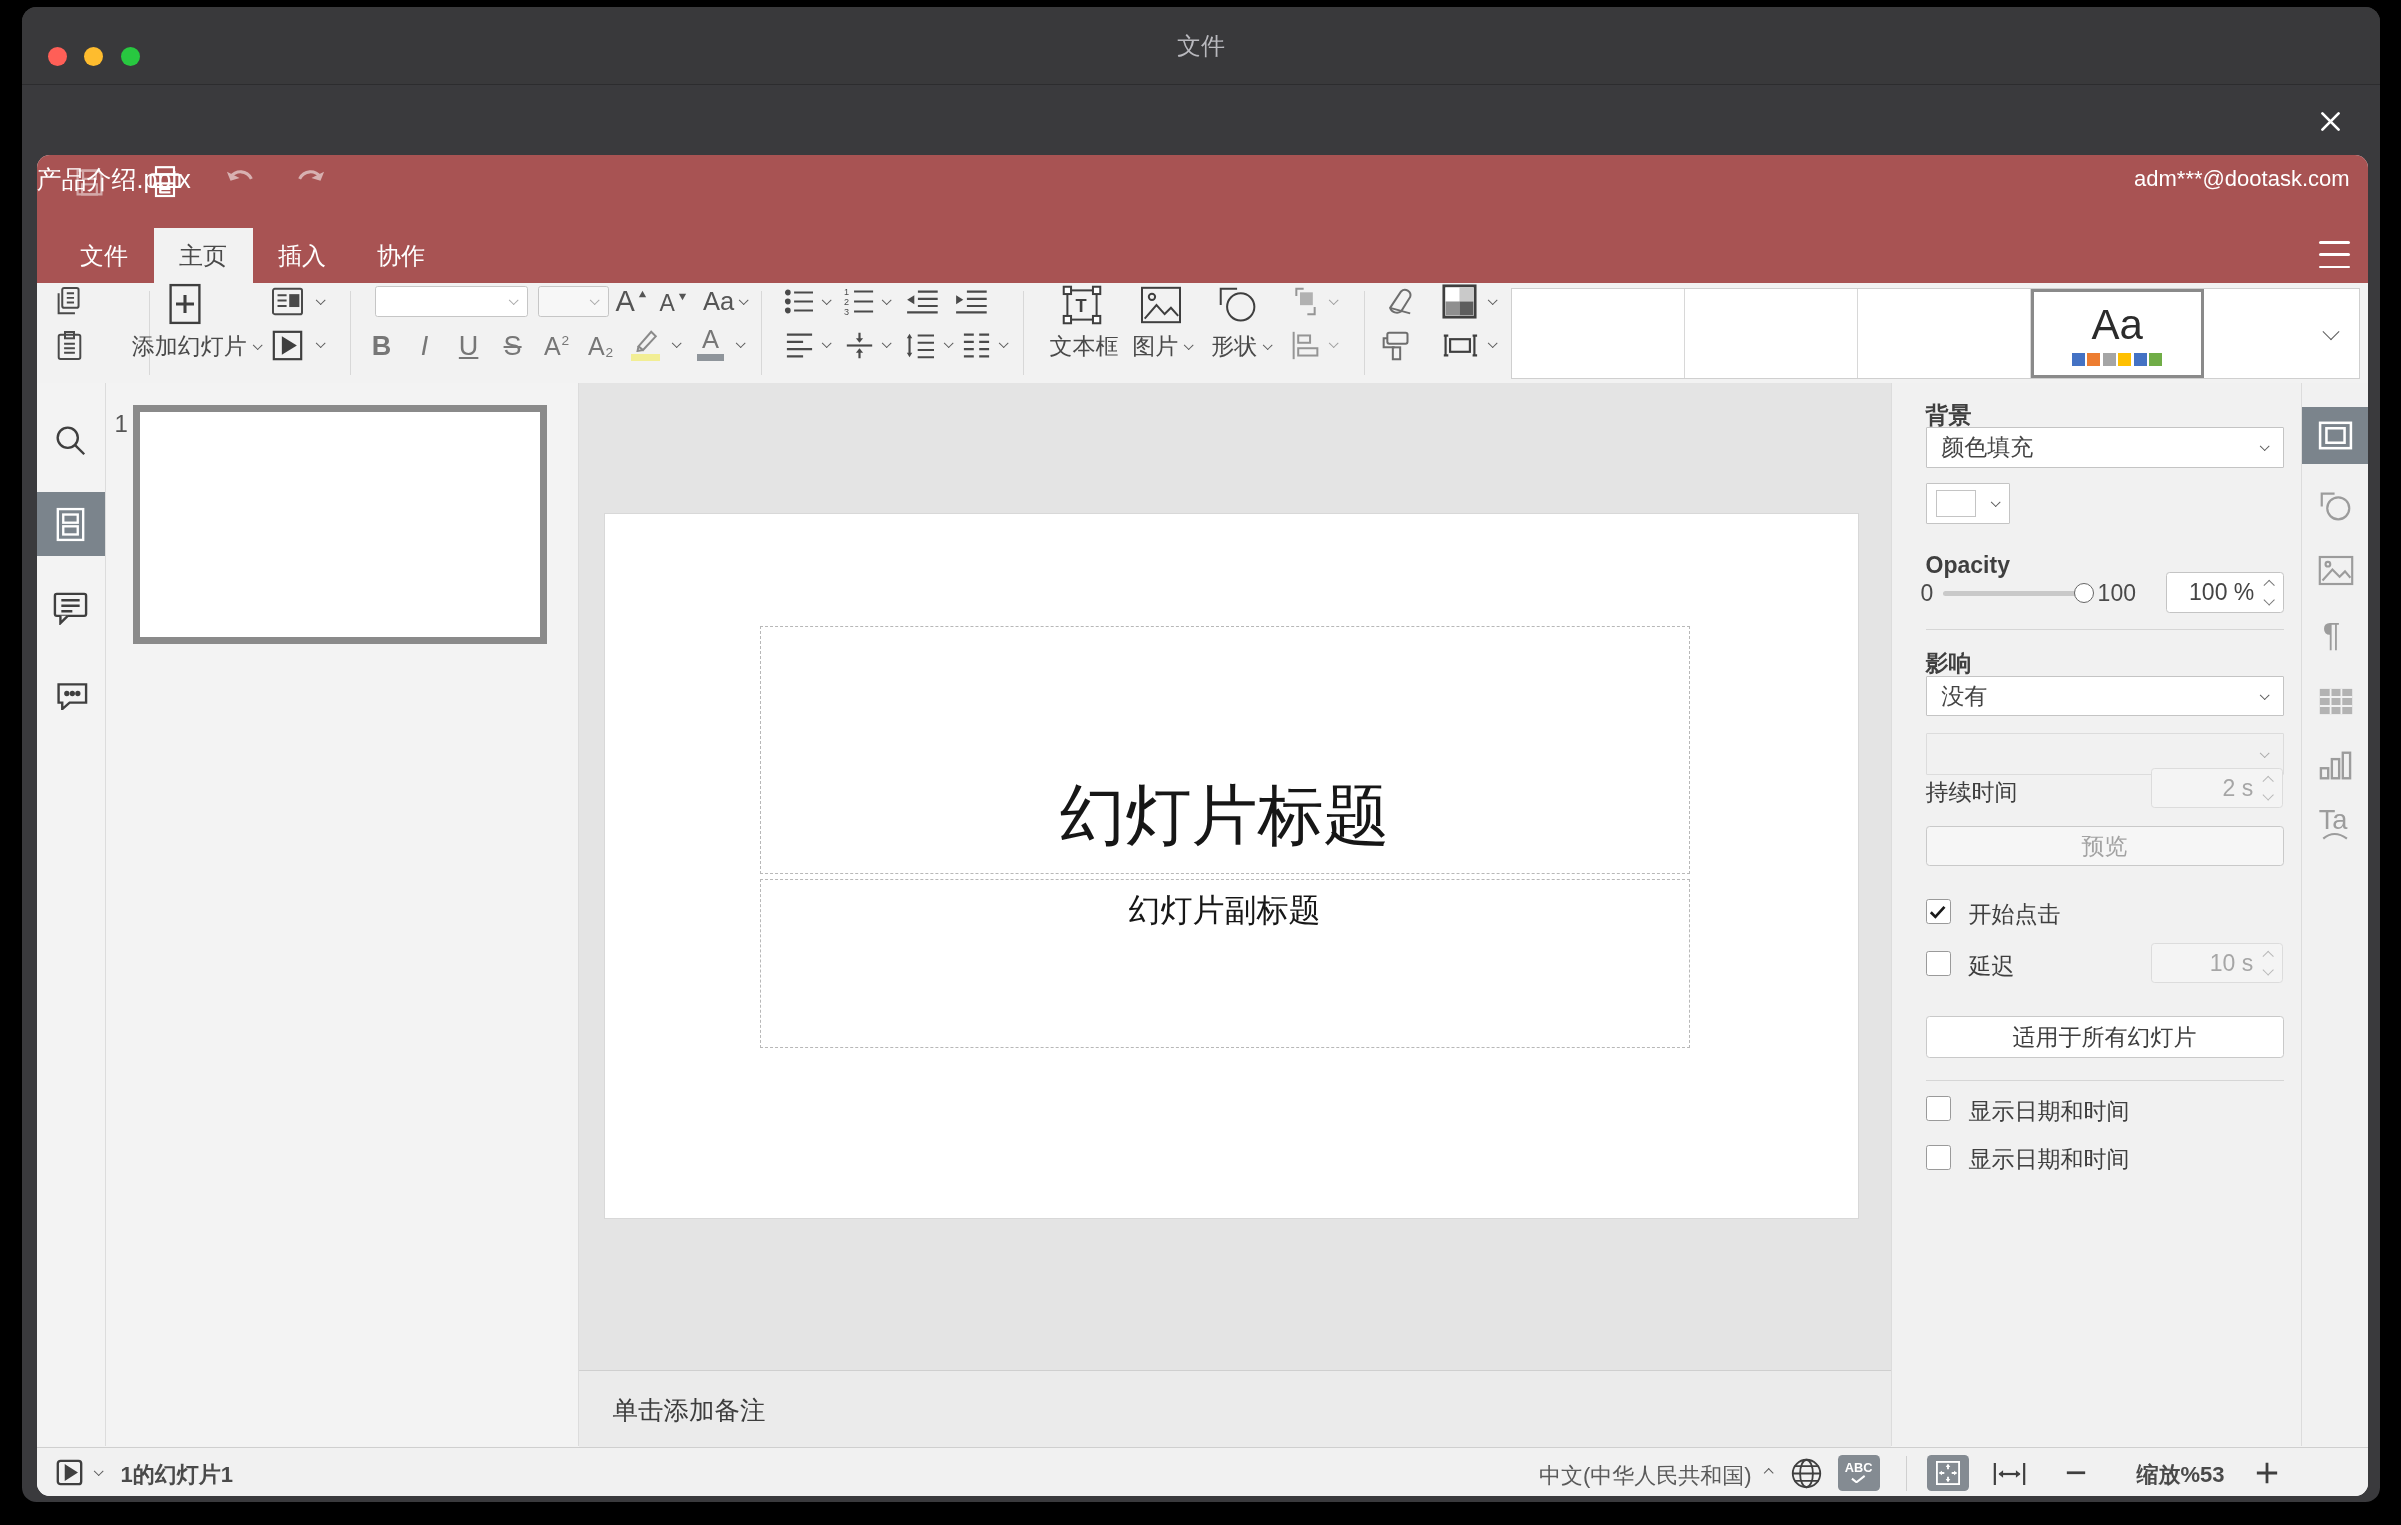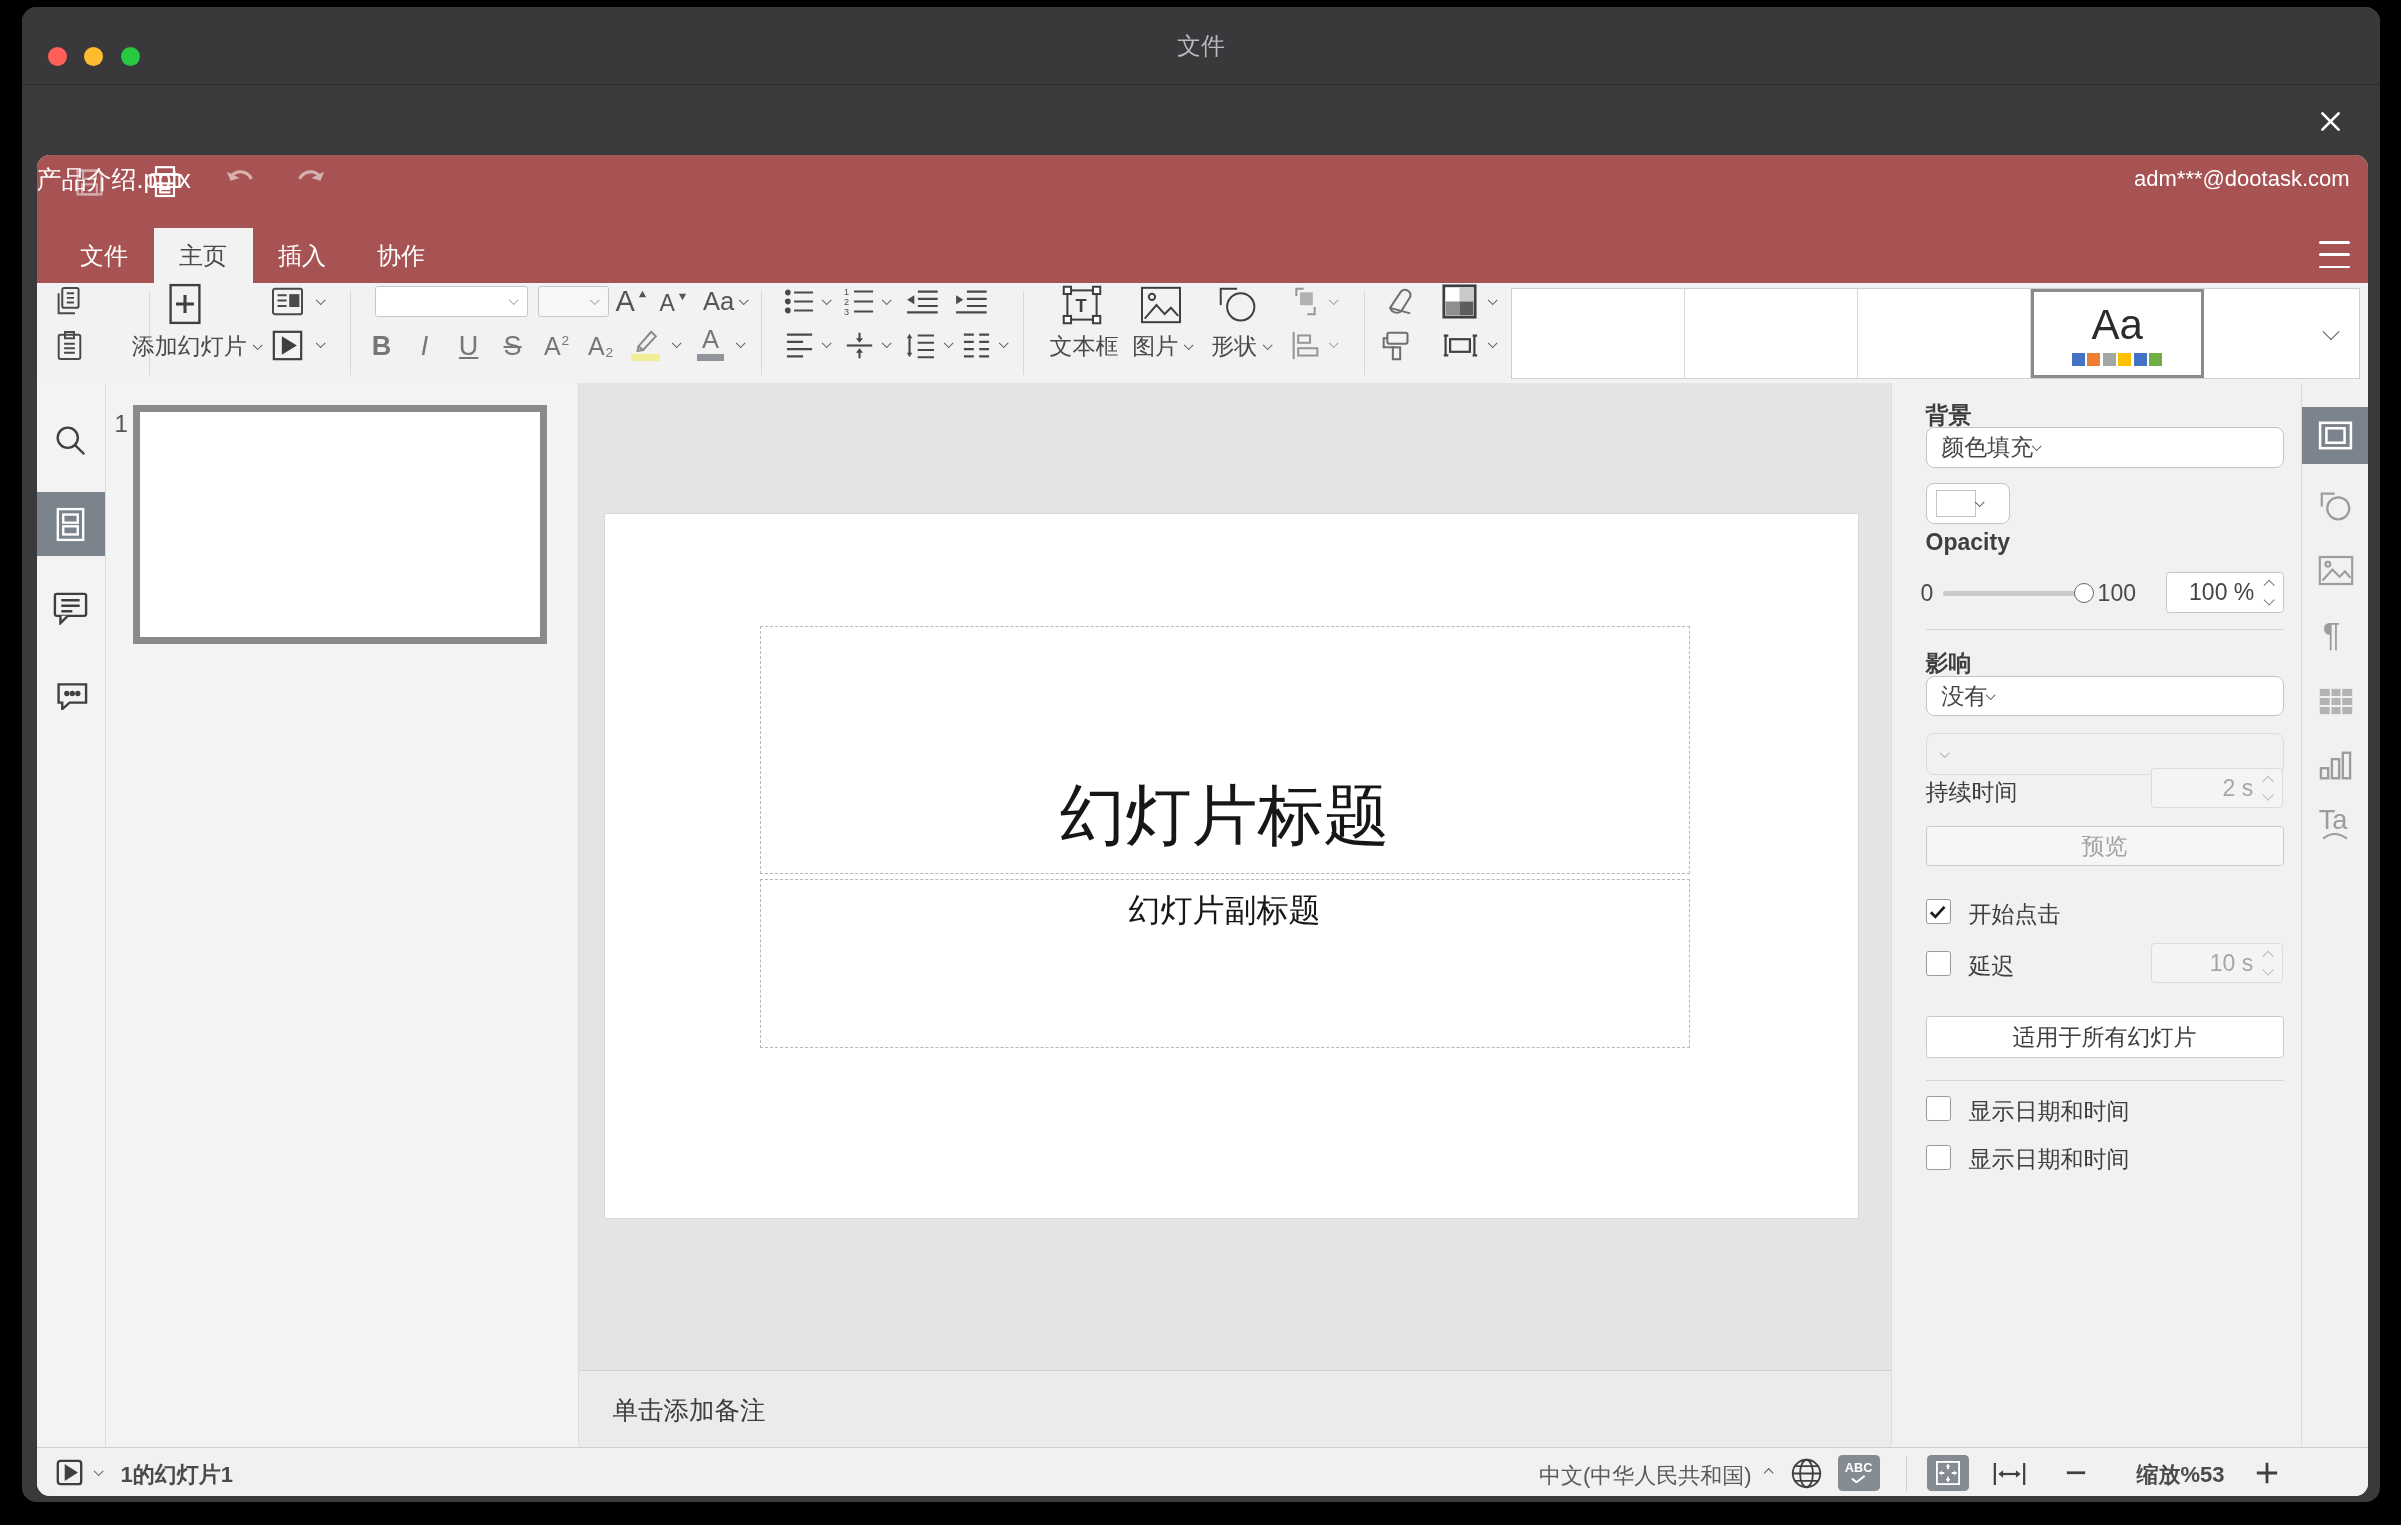--- a/index.html
+++ b/index.html
@@ -50,22 +50,22 @@
   .main{position:absolute;left:542px;top:0;width:1312px;height:100%;background:#e4e4e4;}
   .canvas{position:absolute;left:25px;top:130px;width:1255px;height:706px;background:#fff;border:0.9px solid #d8d8d8;box-sizing:border-box;}
   .ph{position:absolute;border:1.8px dashed #b8b8b8;box-sizing:border-box;display:flex;justify-content:center;}
   .notes{position:absolute;left:0;top:987px;width:100%;height:76px;background:#ebebeb;border-top:0.9px solid #cfcfcf;}
   .notes-text{position:absolute;left:34px;top:22px;font-size:25.5px;color:#3d3d3d;}
   .rpanel{position:absolute;left:1854px;top:0;width:409px;height:100%;background:#f1f1f1;border-left:0.9px solid #dcdcdc;}
   .rstrip{position:absolute;left:2264px;top:0;width:68px;height:100%;background:#f1f1f1;border-left:0.9px solid #dcdcdc;}
   .rstripbtn{position:absolute;left:0;width:68px;height:57px;display:flex;align-items:center;justify-content:center;cursor:pointer;}
   .rstripbtn.sel{background:#7b848c;}
   .plabel{position:absolute;font-size:23px;font-weight:bold;color:#3f3f3f;}
-  .dd{position:absolute;left:34px;width:358px;background:#fff;border:0.9px solid #c4c4c4;border-radius:8px;
-     display:flex;align-items:center;padding:0 14.6px;box-sizing:border-box;font-size:23px;color:#444;}
+  .dd{position:absolute;left:34px;width:358px;background:#fff;border:0.9px solid #c4c4c4;border-radius:1px;
+     display:flex;align-items:center;justify-content:space-between;padding:0 14.6px;box-sizing:border-box;font-size:23px;color:#444;}
   .dd.disabled{background:#f1f1f1;border-color:#dcdcdc;color:#b0b0b0;}
   .spinbox{position:absolute;background:#fff;border:0.9px solid #c4c4c4;border-radius:3.6px;display:flex;align-items:center;
      justify-content:flex-end;gap:11px;padding:0 9px 0 14.6px;box-sizing:border-box;font-size:23px;color:#444;}
   .spinbox.disabled{background:#f4f4f4;border-color:#dcdcdc;color:#a6a6a6;}
   .spincol{display:flex;flex-direction:column;gap:6.4px;align-items:center;}
   .spv{width:7.3px;height:7.3px;border-right:1.8px solid #777;border-bottom:1.8px solid #777;}
   .spv.up{transform:rotate(-135deg);}
   .spv.dn{transform:rotate(45deg);}
   .spinbox.disabled .spv{border-color:#b8b8b8;}
   .cb{position:absolute;left:34px;width:25px;height:25px;background:#fff;border:1.8px solid #9a9a9a;border-radius:2.7px;box-sizing:border-box;
@@ -495,21 +495,21 @@
       <div class="rpanel">
         <div class="plabel" style="left:34px;top:16.4px;">背景</div>
         <div class="dd" style="top:44px;height:41px;">
           <span>颜色填充</span>
               <span class="chv sm"></span>
         </div>
         <div class="dd" style="top:100px;height:41px;width:84px;padding:0 9px;">
           <span style="display:inline-block;width:38px;height:25px;background:#fff;border:0.9px solid #c4c4c4;"></span>
               <span class="chv sm"></span>
         </div>
-        <div class="plabel" style="left:34px;top:146px;">Opacity</div>
+        <div class="plabel" style="left:34px;top:169px;">Opacity</div>
         <div class="sbtext" style="position:absolute;left:29px;top:197px;font-size:23px;">0</div>
         <div class="slider-track" style="left:51px;top:208px;width:141px;"></div>
         <div class="slider-thumb" style="left:182px;top:200px;"></div>
         <div class="sbtext" style="position:absolute;left:206px;top:197px;font-size:23px;">100</div>
         <div class="spinbox" style="left:274px;top:189px;width:118px;height:41px;">
           <span>100 %</span>
           <span class="spincol">
                 <span class="spv up"></span>
                 <span class="spv dn"></span>
               </span>

